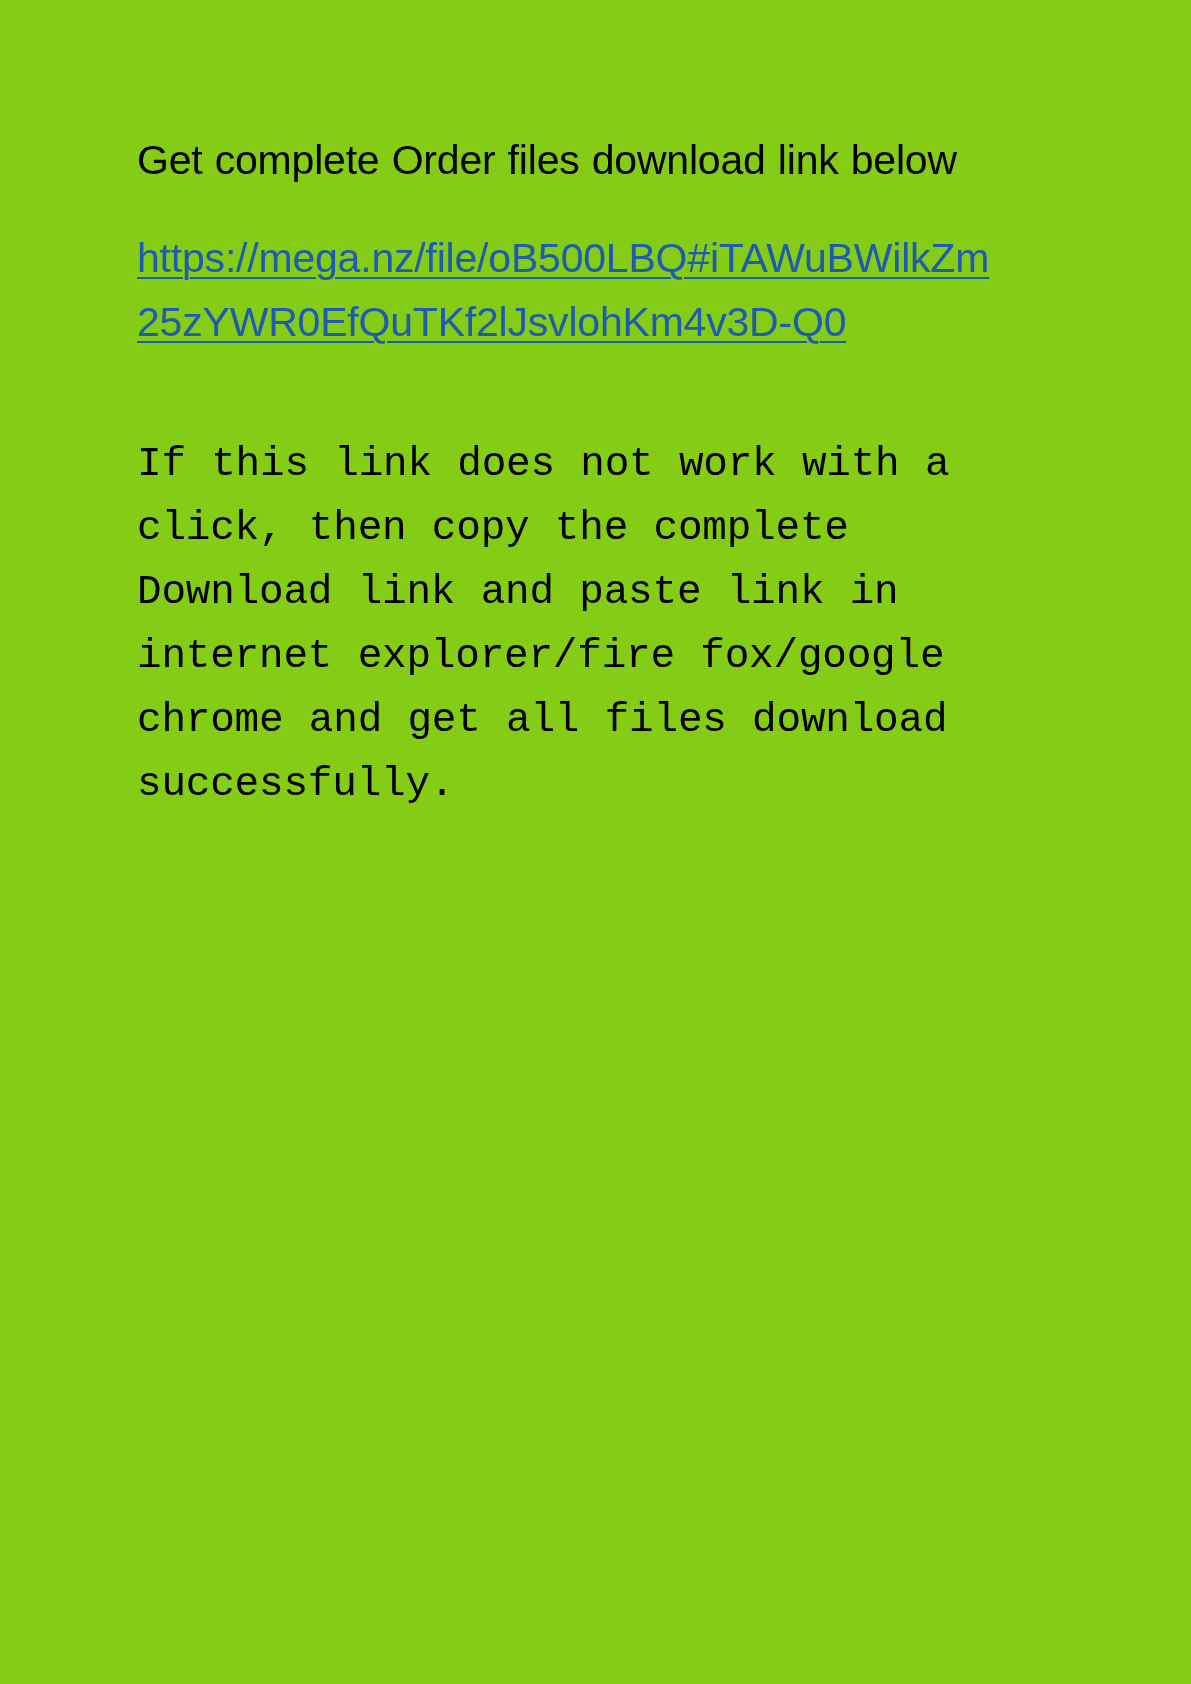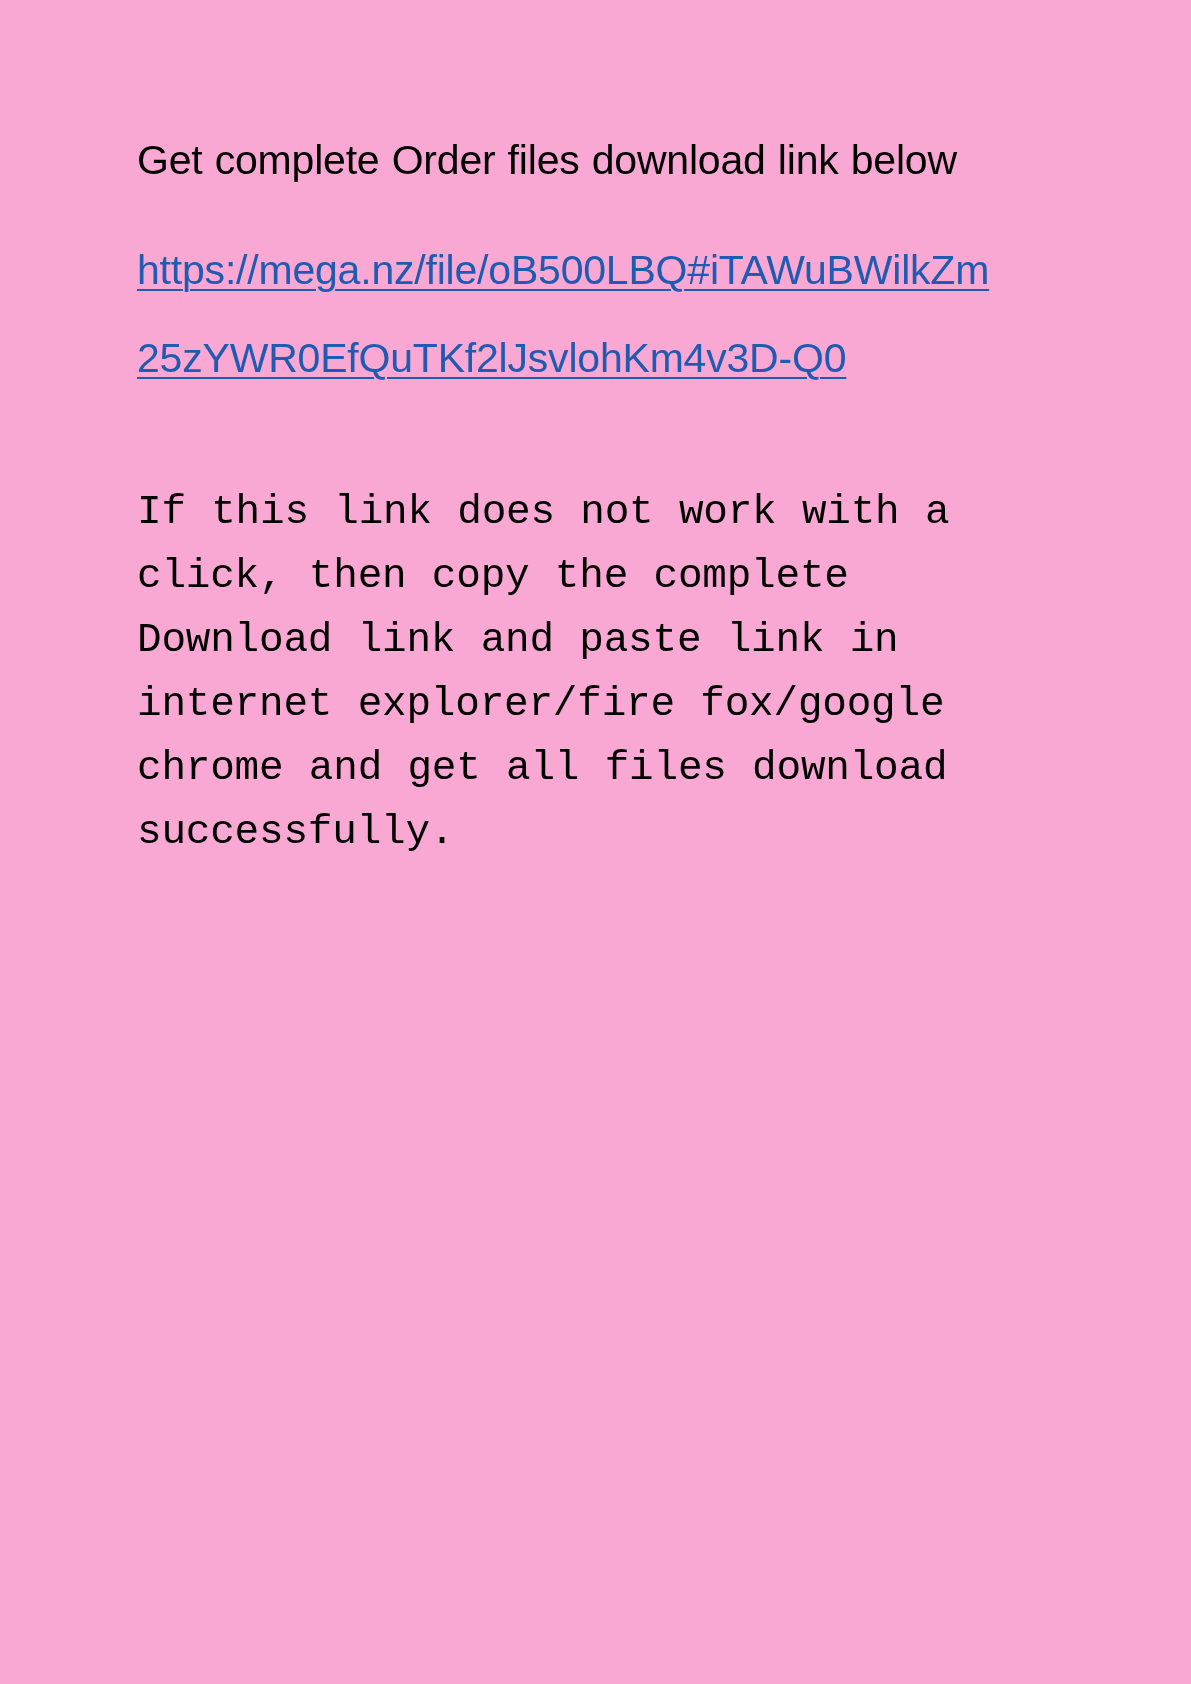--- a/index.html
+++ b/index.html
@@ -11,21 +11,21 @@
     width: 1191px;
     height: 1684px;
     font-family: "Liberation Sans", sans-serif;
     color: #000000;
     -webkit-font-smoothing: antialiased;
   }
   .page {
     position: relative;
     width: 1191px;
     height: 1684px;
-    background: #f9a8d4;
+    background: #84cc16;
     box-sizing: border-box;
     padding: 128px 140px 0 137px;
   }
   .doc-body {
     width: 860px;
   }
   .para {
     font-size: 41px;
     line-height: 64px;
     letter-spacing: -0.2px;
@@ -37,21 +37,21 @@
     margin-bottom: 0;
   }
   .spacer-small {
     height: 34px;
   }
   .spacer-large {
     height: 78px;
   }
   .link-para {
     font-size: 41px;
-    line-height: 88px;
+    line-height: 64px;
     letter-spacing: -0.2px;
     margin: 0;
   }
   .doc-link {
     color: #1f5bb0;
     text-decoration: underline;
     text-decoration-color: #1f5bb0;
     text-underline-offset: 5px;
     text-decoration-thickness: 2px;
     cursor: pointer;

